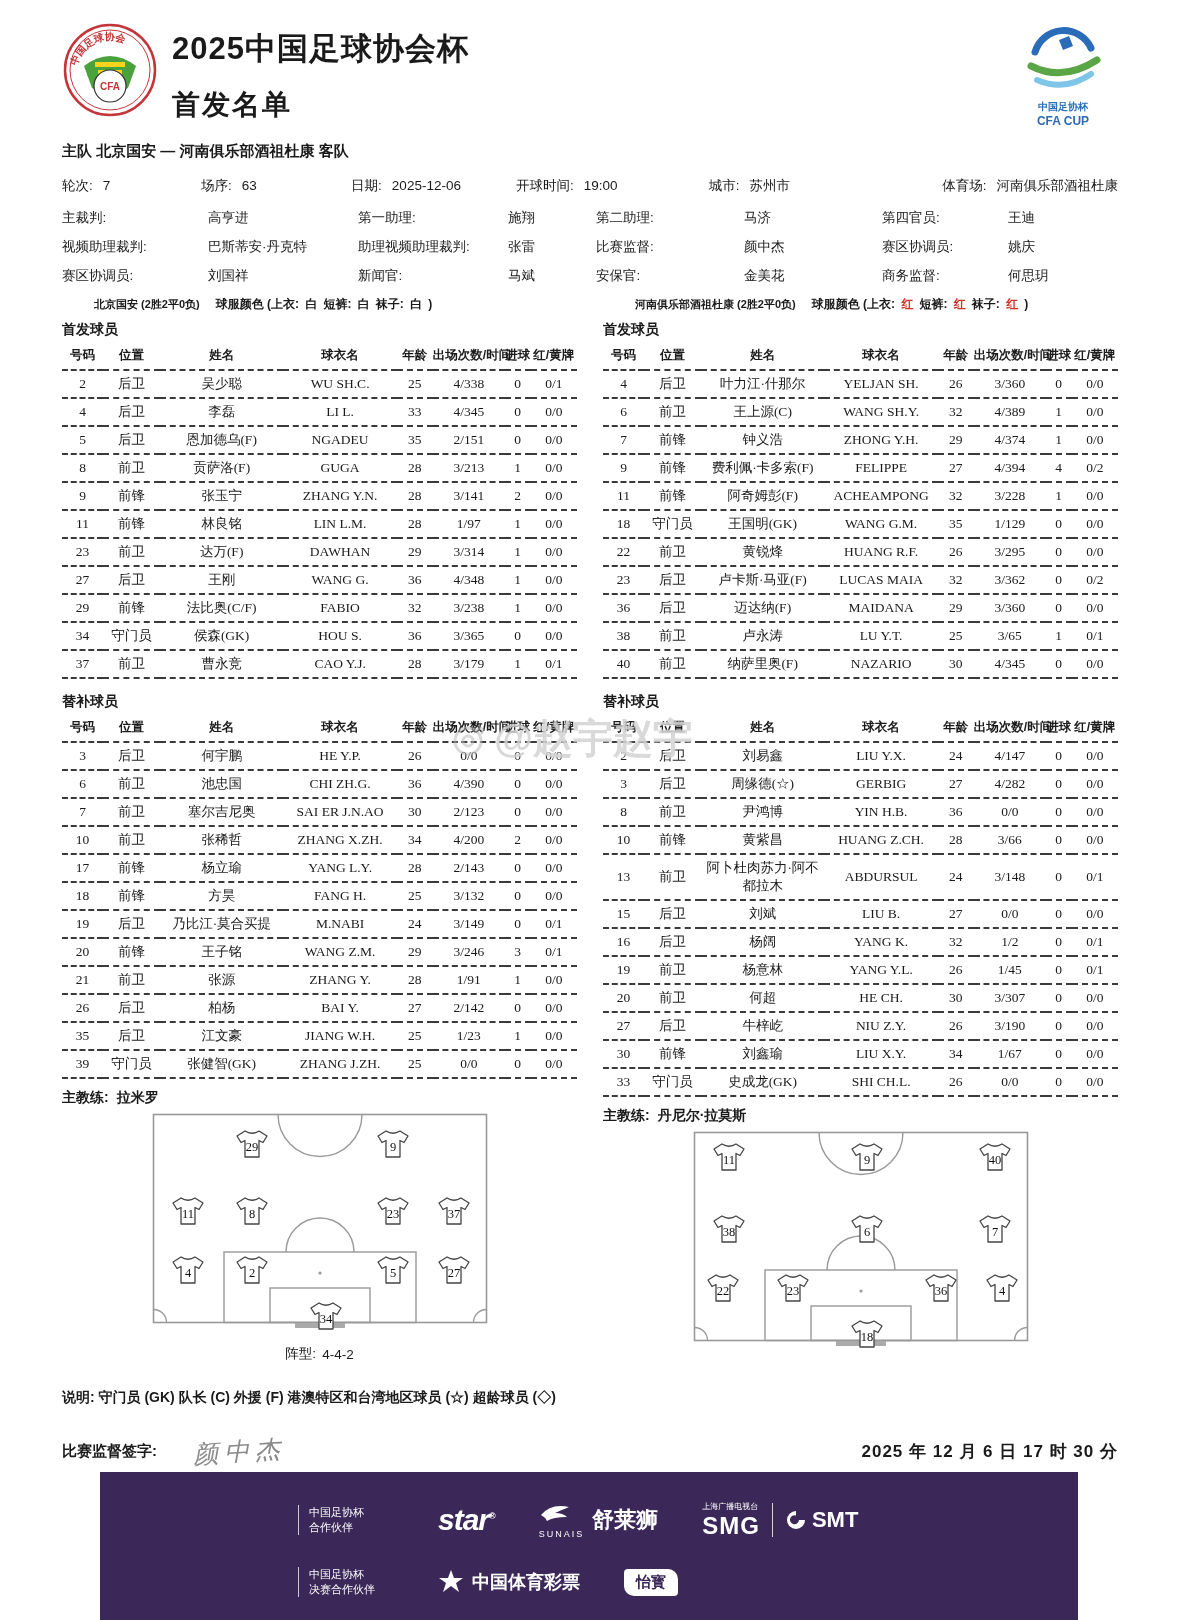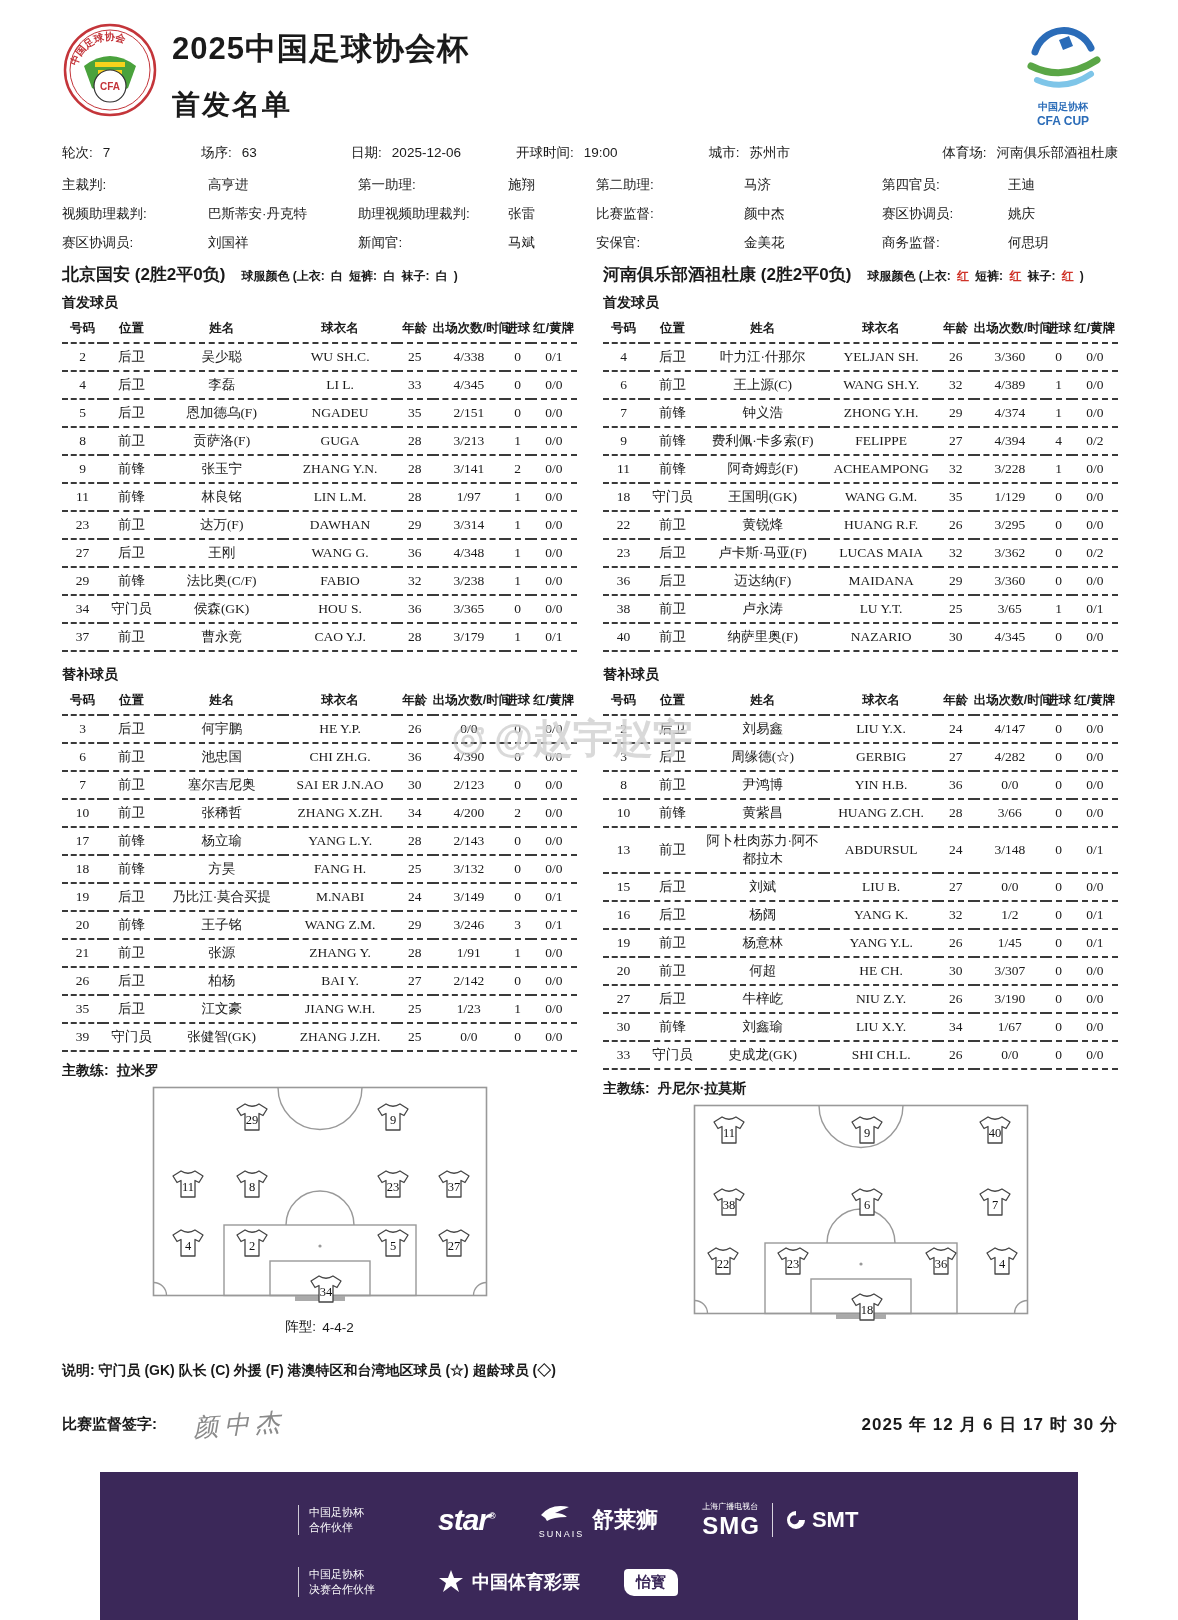--- a/index.html
+++ b/index.html
@@ -33,21 +33,21 @@
   .info-item .v{ margin-left:10px; }
 
   .officials{ margin-top:14px; }
   .off-row{ display:grid; grid-template-columns:146px 150px 150px 88px 148px 138px 126px auto;
             font-size:13.5px; margin-bottom:11px; }
 
   
   .cols{ display:flex; gap:26px; margin-top:10px; }
   .col{ flex:1 1 0; min-width:0; }
   .team-head{ display:flex; align-items:baseline; gap:16px; margin-bottom:8px; }
-  .team-name{ font-size:17px; font-weight:800; white-space:nowrap; }
+  .team-name{ font-size:11px; font-weight:800; white-space:nowrap;margin-left:32px; }
   .kit{ font-size:12px; font-weight:700; white-space:nowrap; }
   .kit .kv{ margin:0 6px 0 3px; }
 
   .sec-label{ font-size:14px; font-weight:800; margin:6px 0 4px 0; }
 
   
   table{ width:100%; border-collapse:collapse; table-layout:fixed; }
   th{ font-size:12.5px; font-weight:800; padding:4px 0 5px 0; white-space:nowrap;
       border-bottom:2px dashed #3a3a3a; overflow:visible; }
   td{ font-family:"Liberation Serif", serif; font-size:13.5px; text-align:center;
@@ -131,20 +131,21 @@
           <path d="M14 30 A30 30 0 0 1 70 26" fill="none" stroke="#2b6cb8" stroke-width="7" stroke-linecap="round"></path>
           <path d="M10 44 Q42 60 76 38" fill="none" stroke="#5aa646" stroke-width="7" stroke-linecap="round"></path>
           <path d="M16 58 Q44 70 70 52" fill="none" stroke="#7ec5e8" stroke-width="6" stroke-linecap="round"></path>
           <path d="M38 18 L48 14 L52 24 L42 28 Z" fill="#2b6cb8"></path>
         </svg>
         <div class="cn">中国足协杯</div>
         <div class="en">CFA CUP</div>
       </div>
     </div>
 
+    <div class="teams-line">主队 北京国安 — 河南俱乐部酒祖杜康 客队</div>
     <div class="info-row">
         <span class="info-item"><span>轮次:</span><span class="v">7</span></span>
         <span class="info-item"><span>场序:</span><span class="v">63</span></span>
         <span class="info-item"><span>日期:</span><span class="v">2025-12-06</span></span>
         <span class="info-item"><span>开球时间:</span><span class="v">19:00</span></span>
         <span class="info-item"><span>城市:</span><span class="v">苏州市</span></span>
         <span class="info-item"><span>体育场:</span><span class="v">河南俱乐部酒祖杜康</span></span>
       </div>
     <div class="officials">
         <div class="off-row">

